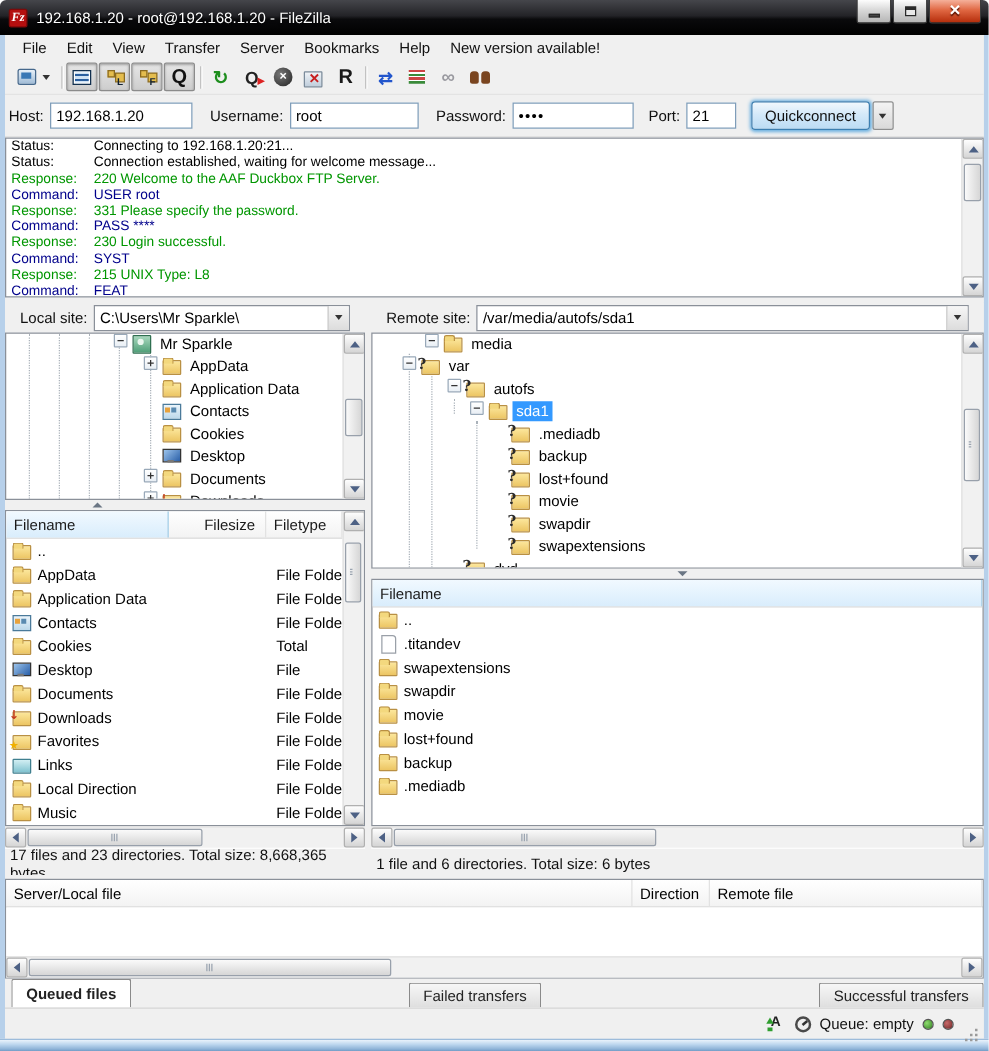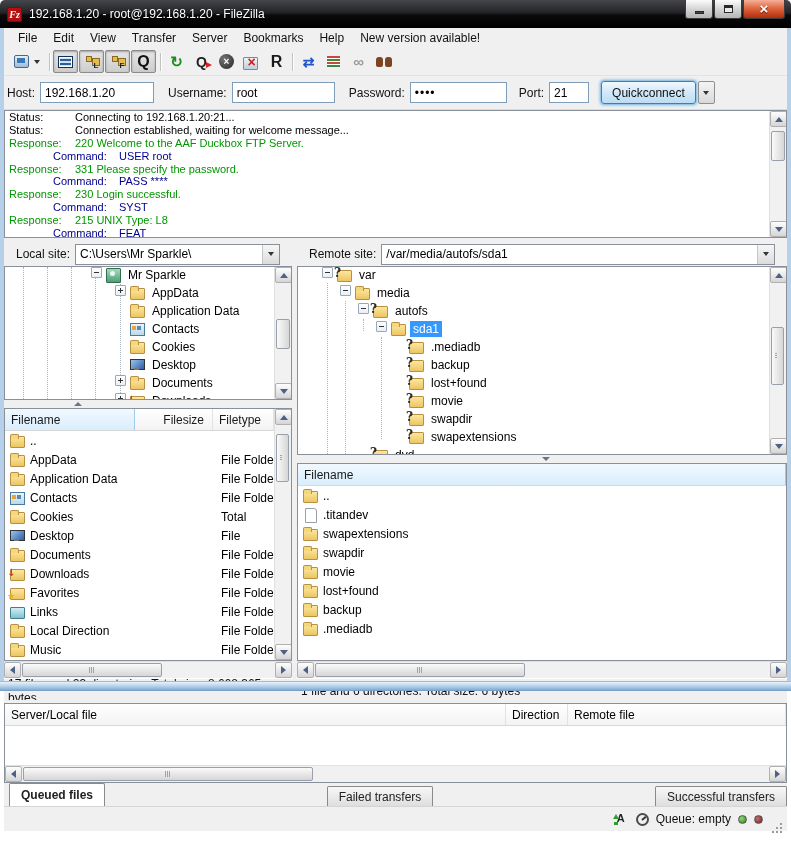--- a/index.html
+++ b/index.html
@@ -1,18 +1,18 @@
 <!DOCTYPE html>
 <html style="--selection: #3399ff; --log-command: #00008b; --log-response: #009600; --close-button: #c33f1e;"><head>
 <meta charset="utf-8">
 <style>
   html,body{margin:0;padding:0;width:791px;height:841px;overflow:hidden;background:#fff;
     font-family:"Liberation Sans",sans-serif;-webkit-font-smoothing:antialiased;}
   *{box-sizing:border-box;}
-  .window{width:791px;height:691px;display:flex;flex-direction:column;border-radius:5px 5px 0 0;}
+  .window{width:791px;height:841px;display:flex;flex-direction:column;border-radius:5px 5px 0 0;}
 
   
   .titlebar{height:28px;background:linear-gradient(180deg,#45464b 0%,#232327 45%,#0a0a0c 55%,#000 100%);
     display:flex;align-items:center;padding-left:7px;position:relative;border-radius:5px 5px 0 0;flex:none;}
   .app-logo{width:15px;height:15px;background:#b40f0f;border:1px solid #7d0a0a;border-radius:2px;color:#fff;
     font:italic bold 10px/13px "Liberation Serif",serif;text-align:center;flex:none;}
   .title-text{color:#fff;font-size:12px;margin-left:7px;text-shadow:0 1px 2px #000;}
   .winbtns{position:absolute;top:0;right:6px;display:flex;gap:1px;}
   .wbtn{width:28px;height:19px;border:1px solid #3c3c3c;border-top:none;border-radius:0 0 3px 3px;
     background:linear-gradient(180deg,#fdfdfd,#d8d8d8 45%,#b5b5b5);display:flex;align-items:center;justify-content:center;}
@@ -83,21 +83,21 @@
   .qc-caret{width:17px;height:23px;margin-left:2px;border:1px solid #8e8f8f;border-radius:2px;
     background:linear-gradient(#f4f4f4,#d9d9d9);display:flex;align-items:center;justify-content:center;}
   .caret-down{width:0;height:0;border-left:3.5px solid transparent;border-right:3.5px solid transparent;border-top:4px solid #333;}
 
   
   .log{height:128px;flex:none;background:#fff;border:1px solid #8a9099;position:relative;overflow:hidden;}
   .log-lines{position:absolute;inset:0 17px 0 0;overflow:hidden;}
   .log-line{height:12.9px;font-size:11px;white-space:nowrap;display:flex;}
   .log-line .lab{width:70px;flex:none;padding-left:4px;}
   .log-line.status{color:#000;}
-  .log-line.command{color:var(--log-command,#00008b);margin-left:44px;}
+  .log-line.command{color:var(--log-command,#00008b);}
   .log-line.response{color:var(--log-response,#009600);}
   .gapbar{height:4px;flex:none;background:#f0f0f0;}
 
   
   .vscroll{position:absolute;top:0;right:0;bottom:0;width:17px;background:#f1f1f1;border-left:1px solid #e0e0e0;}
   .sb-btn{position:absolute;left:0;width:17px;height:16px;background:linear-gradient(#fefefe,#d5d5d5);
     border:1px solid #b0b0b0;border-radius:2px;display:flex;align-items:center;justify-content:center;}
   .sb-btn.top{top:0;} .sb-btn.bottom{bottom:0;}
   .tri-up{width:0;height:0;border-left:4px solid transparent;border-right:4px solid transparent;border-bottom:5px solid #4d6185;}
   .tri-down{width:0;height:0;border-left:4px solid transparent;border-right:4px solid transparent;border-top:5px solid #4d6185;}
@@ -632,30 +632,30 @@
                 </span>
             </div>
           </div>
           <div class="treebox">
             <i class="guide" style="left:29px;top:16px;bottom:0;"></i>
             <i class="guide" style="left:47px;top:34px;bottom:0;"></i>
             <i class="guide" style="left:65px;top:52px;height:12px;"></i>
             <i class="guide" style="left:83px;top:70px;height:102px;"></i>
             <div class="tree-rows">
 
+                <div class="trow" style="padding-left: 42px;">
+                  <span class="exp minus"></span>
+                  <span class="icon folder"></span>
+                  <span class="tname">media</span>
+                </div>
+
                 <div class="trow" style="padding-left: 24px;">
                   <span class="exp minus"></span>
                   <span class="icon folder-q"></span>
                   <span class="tname">var</span>
-                </div>
-
-                <div class="trow" style="padding-left: 42px;">
-                  <span class="exp minus"></span>
-                  <span class="icon folder"></span>
-                  <span class="tname">media</span>
                 </div>
 
                 <div class="trow" style="padding-left: 60px;">
                   <span class="exp minus"></span>
                   <span class="icon folder-q"></span>
                   <span class="tname">autofs</span>
                 </div>
 
                 <div class="trow selected" style="padding-left: 78px;">
                   <span class="exp minus"></span>

